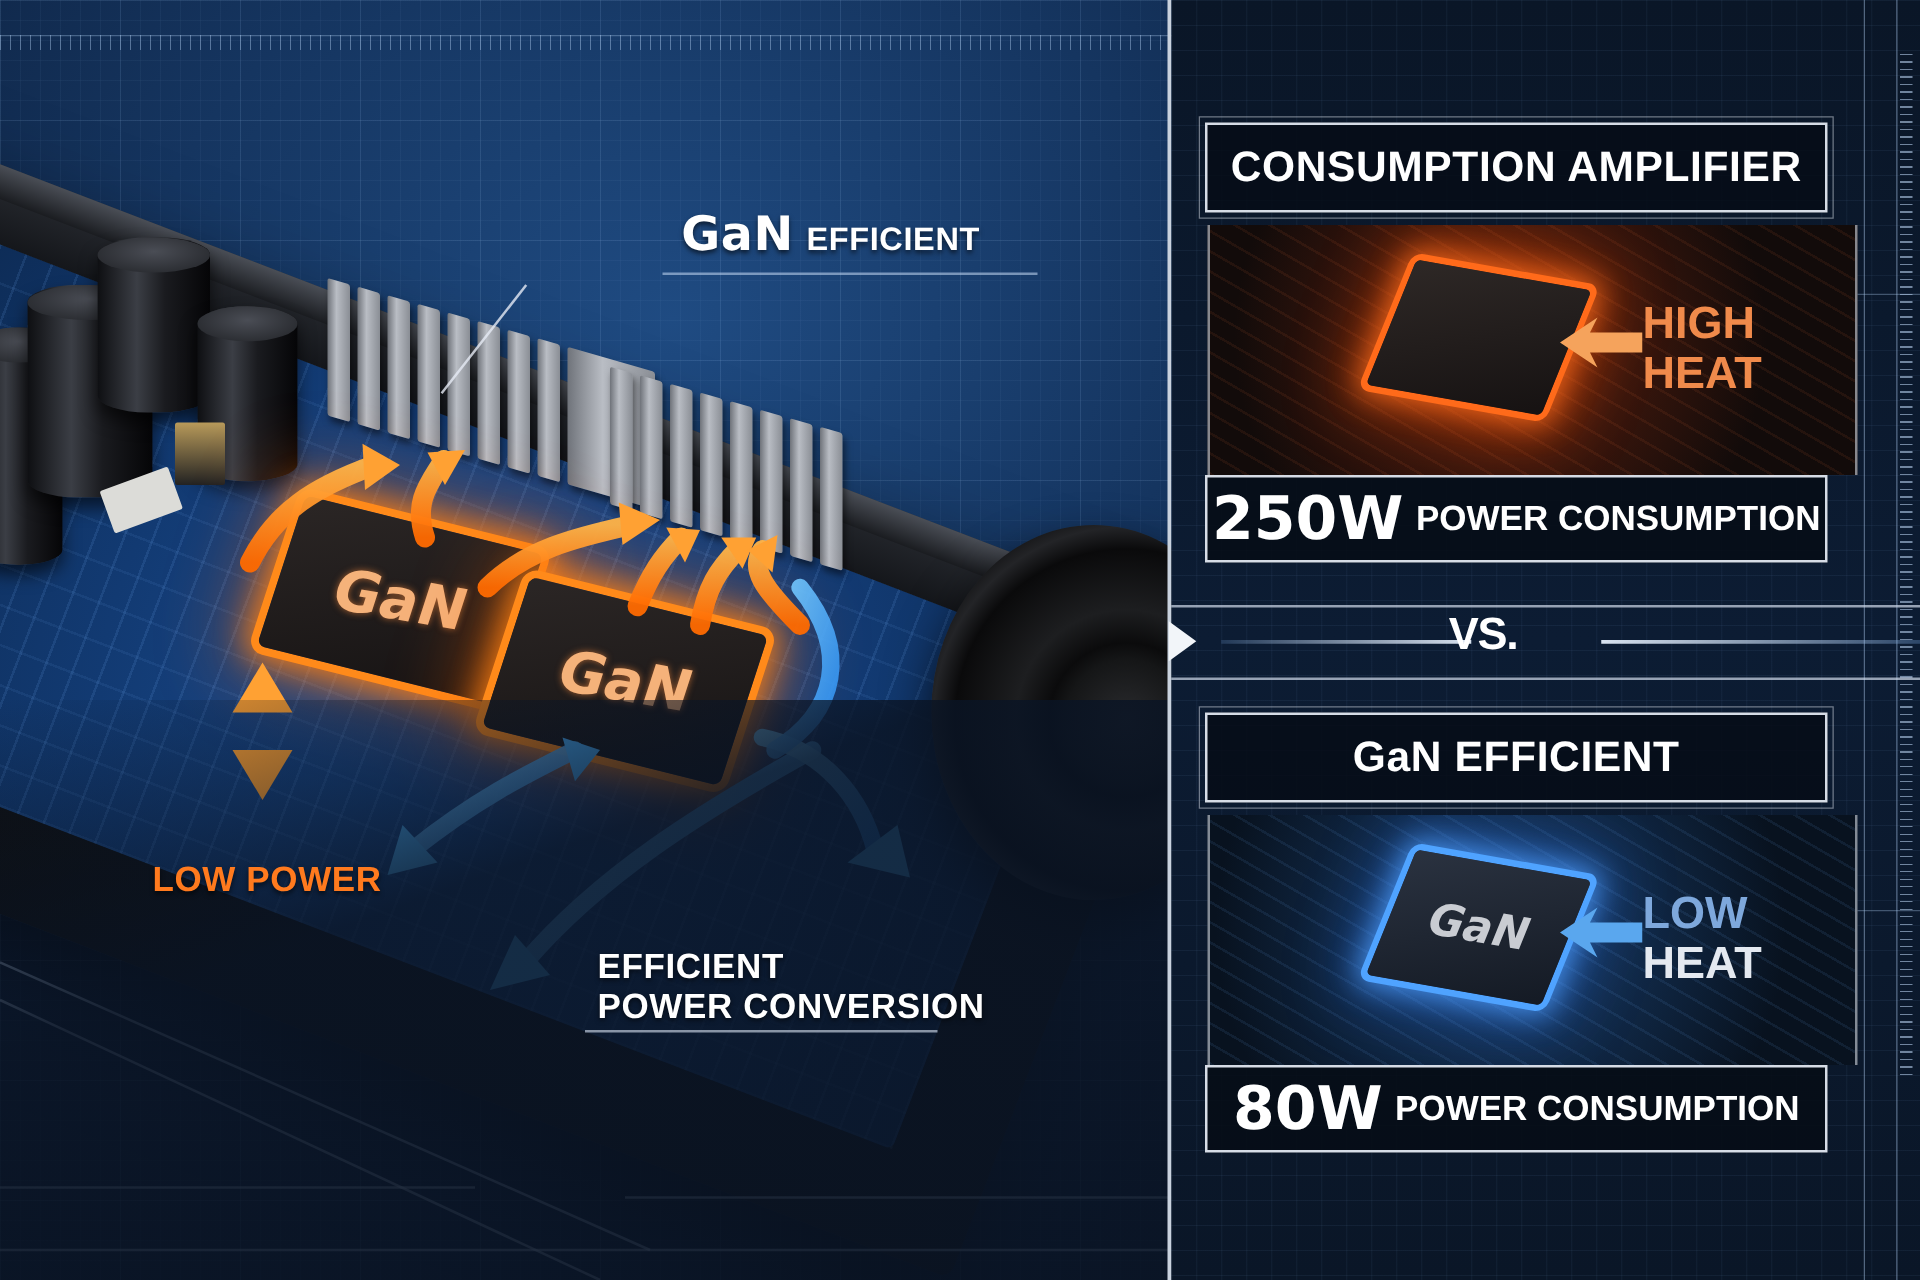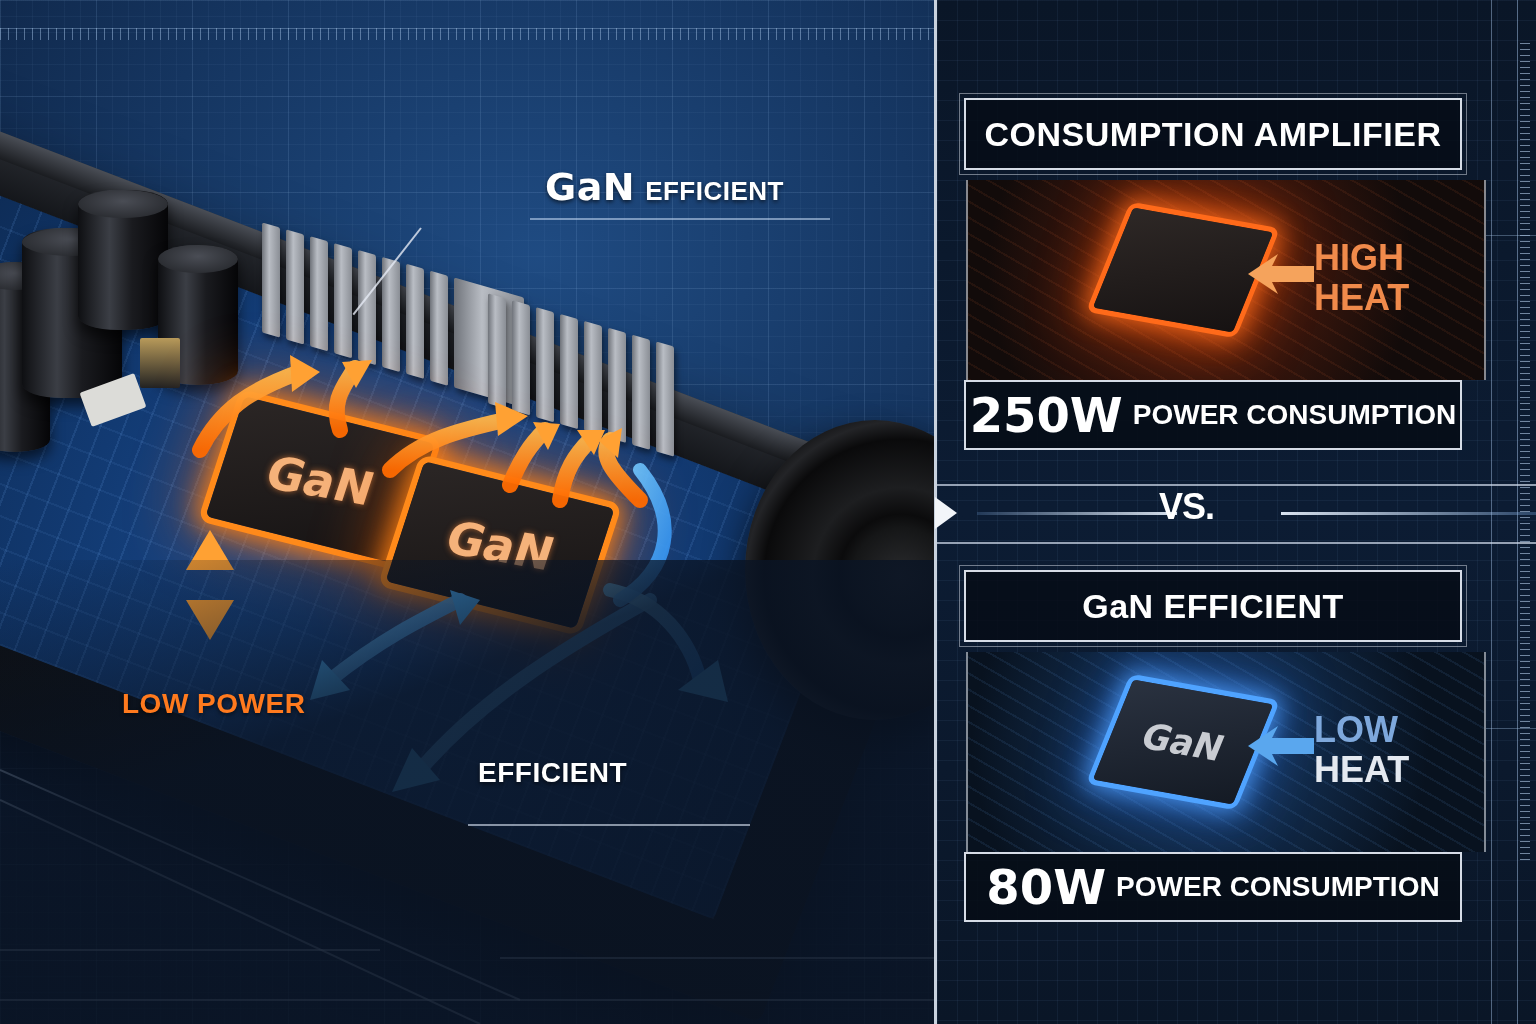--- a/index.html
+++ b/index.html
@@ -254,20 +254,21 @@
     <div class="lbl gan-title">
       <span class="big">GaN</span>
       <span class="small">EFFICIENT</span>
     </div>
     <div class="gan-title-underline"></div>
     <div class="gan-title-leader"></div>
 
     <div class="lbl low-heat-left">LOW POWER</div>
     <div class="lbl eff">
       <div>EFFICIENT</div>
+      <div>POWER CONVERSION</div>
     </div>
     <div class="eff-underline"></div>
   </div>
 
   <div class="right-panel">
     <div class="right-grid"></div>
   </div>
   <div class="rp-vline" style="left:1491px;"></div>
   <div class="rp-vline" style="left:1517px;"></div>
   <div class="rp-hline" style="top:235px;left:1460px;"></div>

